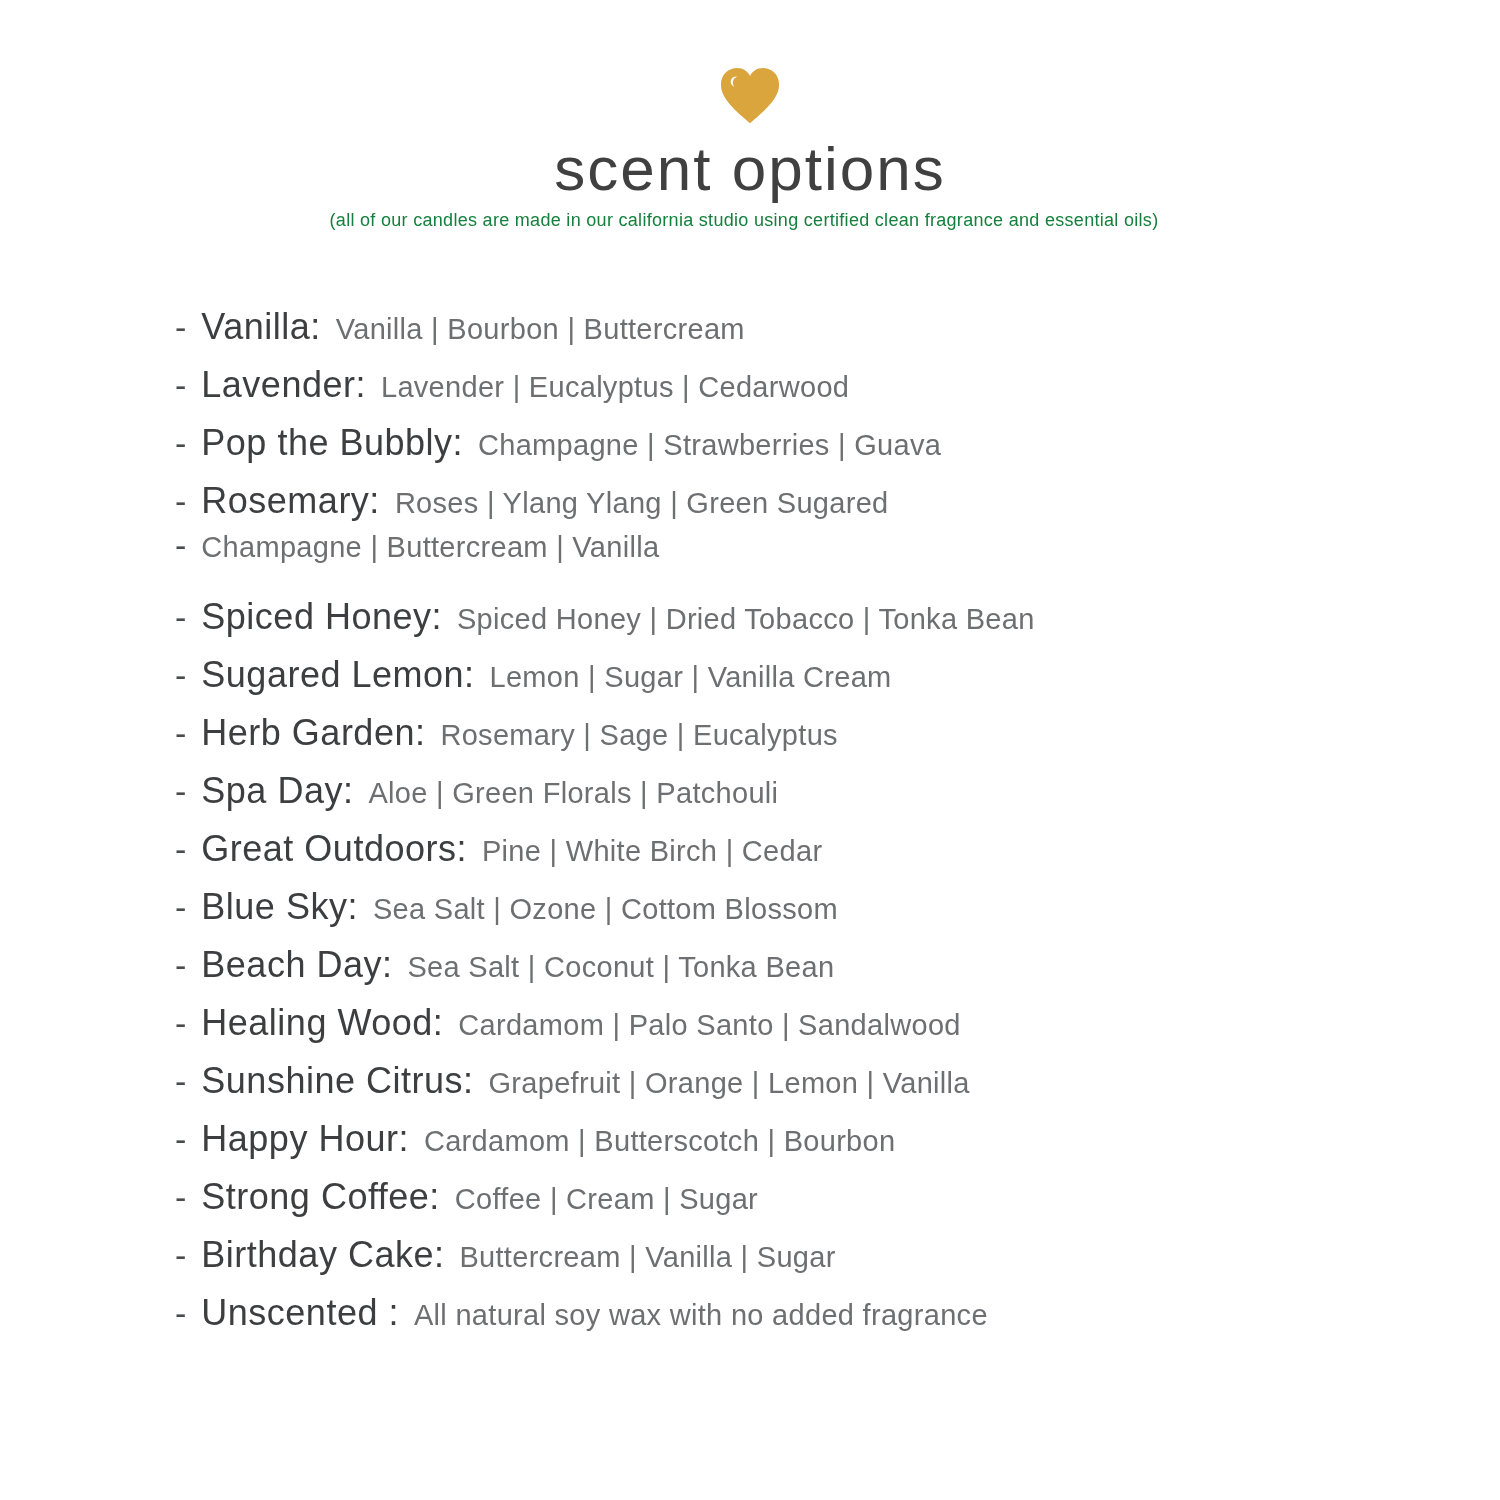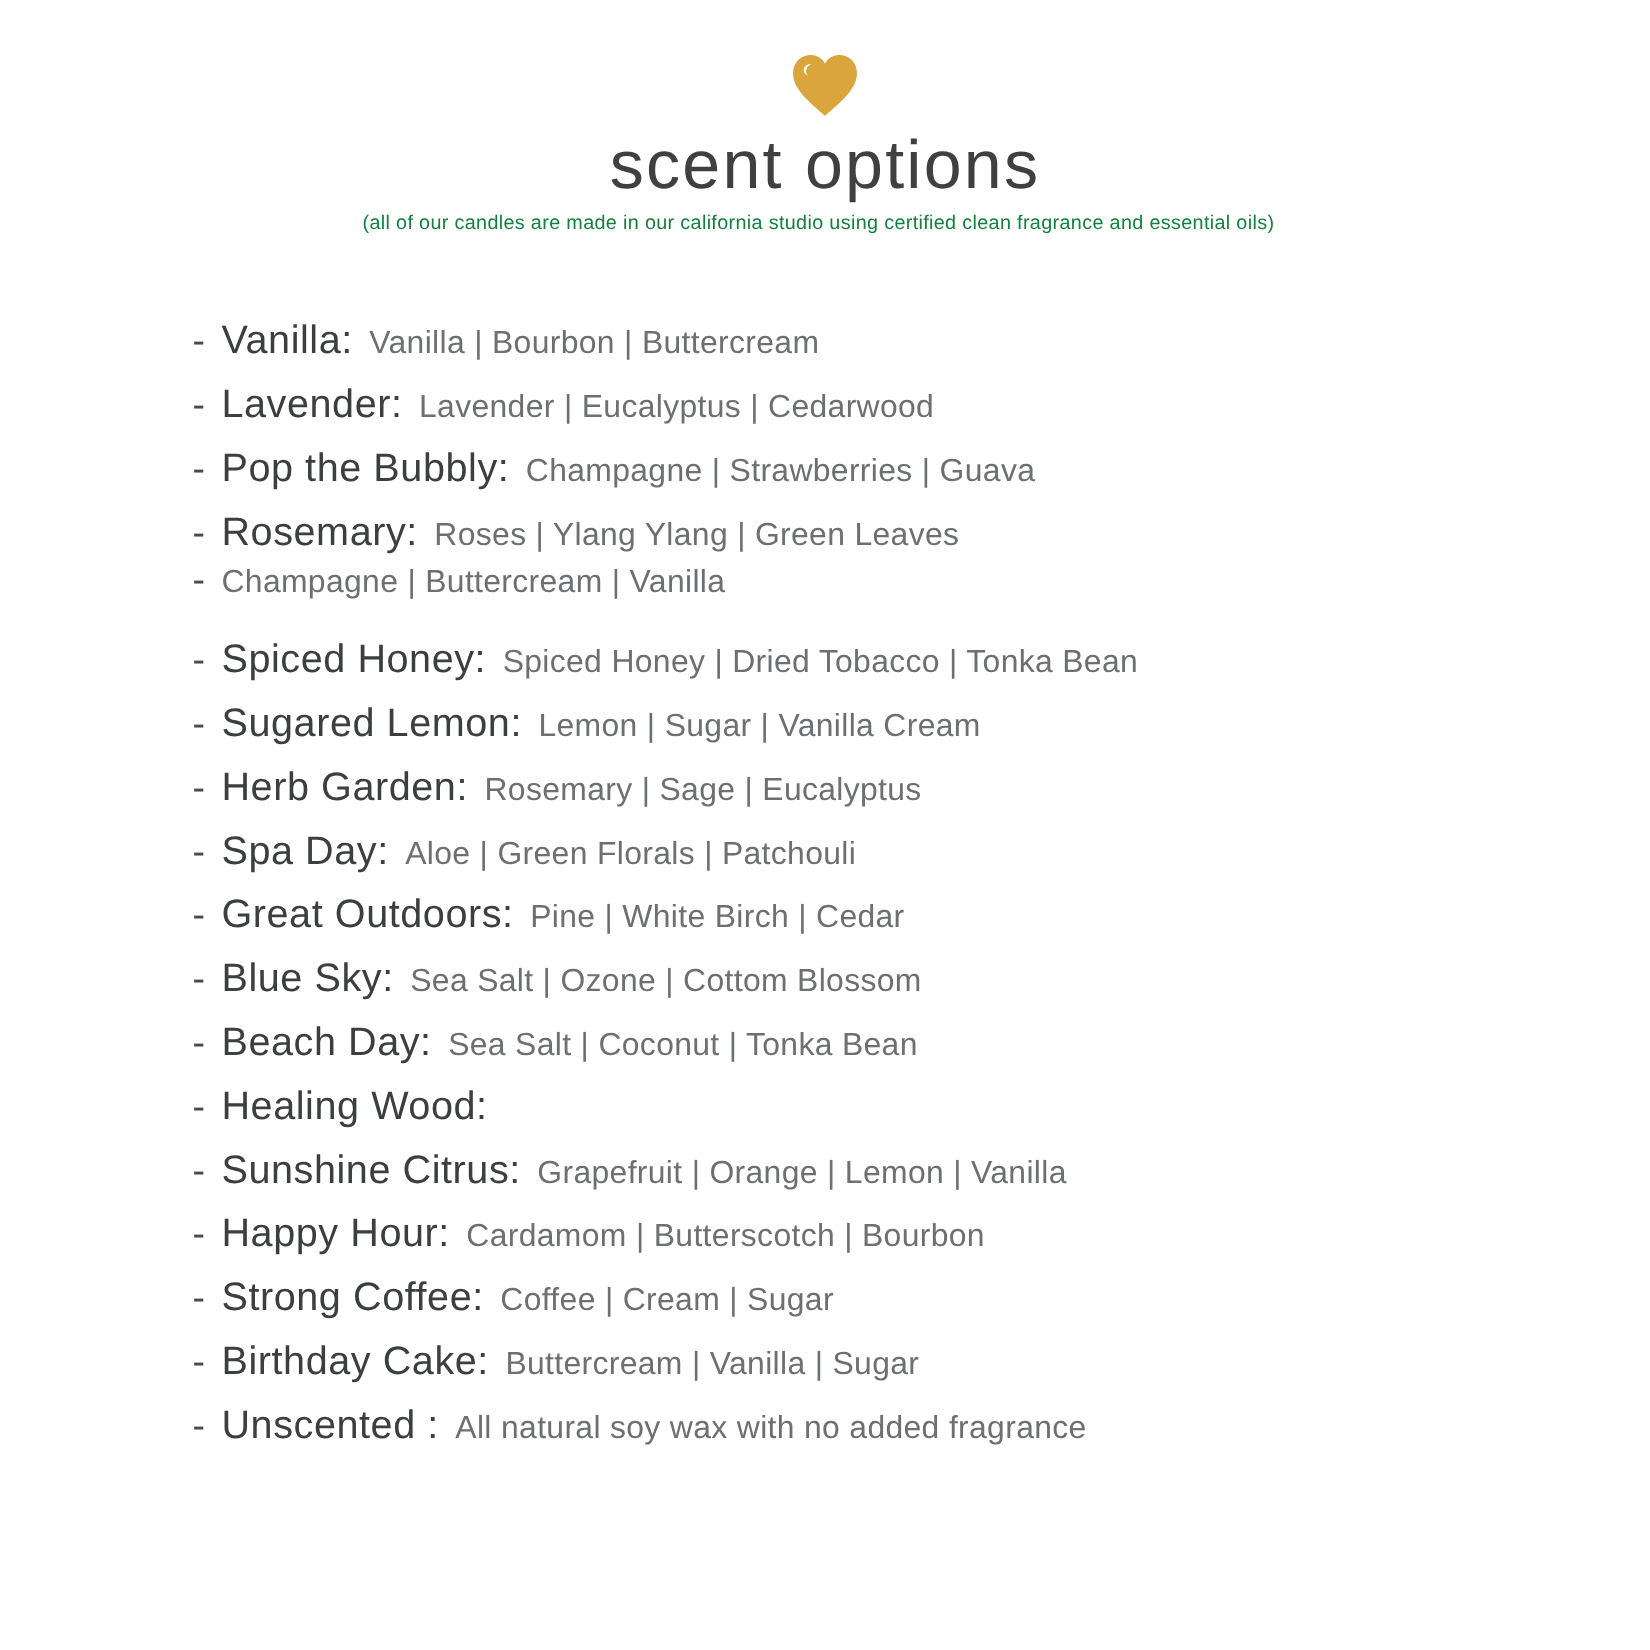--- a/index.html
+++ b/index.html
@@ -5,21 +5,21 @@
   html, body { margin: 0; padding: 0; }
   body {
     width: 1500px;
     height: 1500px;
     background: #ffffff;
     font-family: "Liberation Sans", sans-serif;
     overflow: hidden;
   }
   .page { width: 1500px; height: 1500px; position: relative; }
 
-  .header { text-align: center; padding-top: 48px; }
+  .header { text-align: center; padding-top: 66px; }
 
   .heart {
     width: 62px;
     height: 60px;
     display: block;
     margin: 0 auto;
   }
 
   .title {
     margin: 12px 0 0 0;
@@ -108,21 +108,21 @@
 
       <li class="scent-row">
         <span class="bullet">-</span>
         <span class="scent-name">Pop the Bubbly:</span>
         <span class="scent-notes">Champagne | Strawberries | Guava</span>
       </li>
 
       <li class="scent-row">
         <span class="bullet">-</span>
         <span class="scent-name">Rosemary:</span>
-        <span class="scent-notes">Roses | Ylang Ylang | Green Leaves</span>
+        <span class="scent-notes">Roses | Ylang Ylang | Green Sugared</span>
       </li>
 
       <li class="scent-row">
         <span class="bullet">-</span>
         <span class="scent-notes">Champagne | Buttercream | Vanilla</span>
       </li>
 
       <li class="scent-row">
         <span class="bullet">-</span>
         <span class="scent-name">Spiced Honey:</span>
@@ -161,20 +161,21 @@
 
       <li class="scent-row">
         <span class="bullet">-</span>
         <span class="scent-name">Beach Day:</span>
         <span class="scent-notes">Sea Salt | Coconut | Tonka Bean</span>
       </li>
 
       <li class="scent-row">
         <span class="bullet">-</span>
         <span class="scent-name">Healing Wood:</span>
+        <span class="scent-notes">Cardamom | Palo Santo | Sandalwood</span>
       </li>
 
       <li class="scent-row">
         <span class="bullet">-</span>
         <span class="scent-name">Sunshine Citrus:</span>
         <span class="scent-notes">Grapefruit | Orange | Lemon | Vanilla</span>
       </li>
 
       <li class="scent-row">
         <span class="bullet">-</span>

